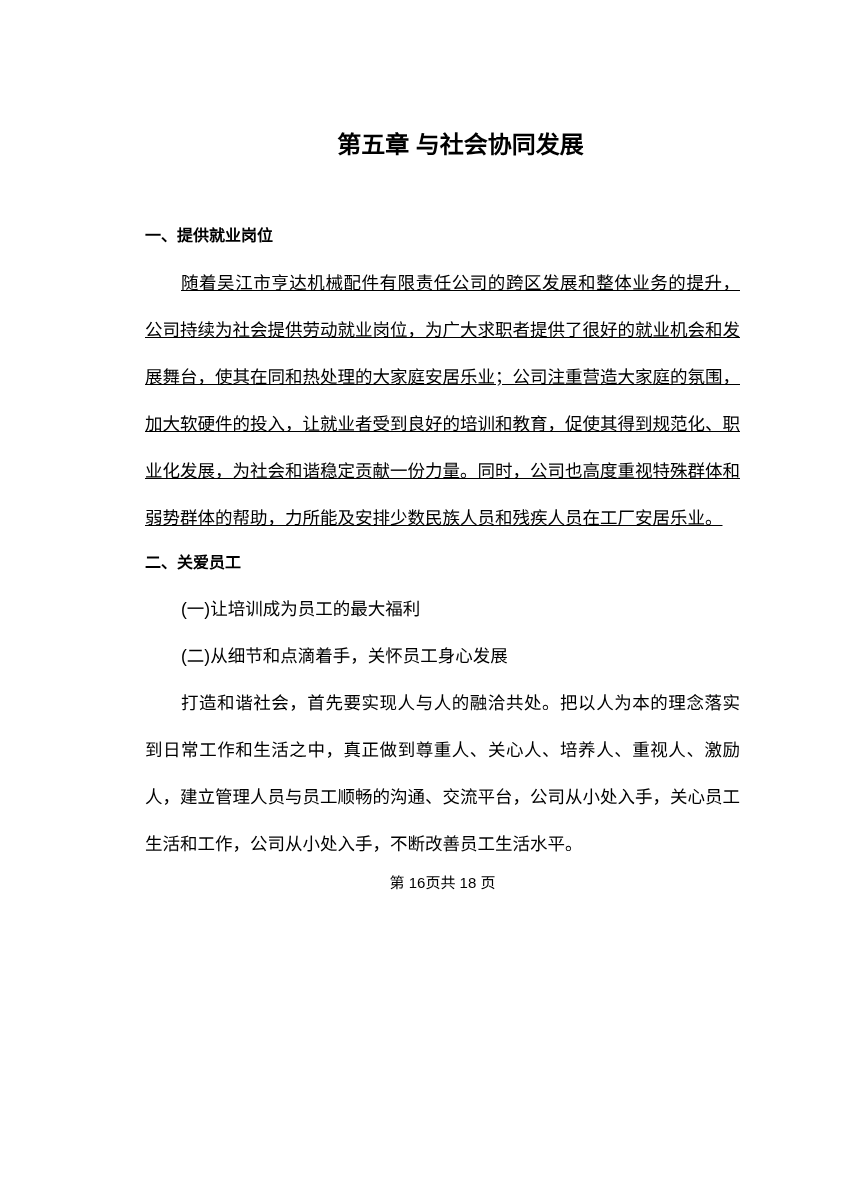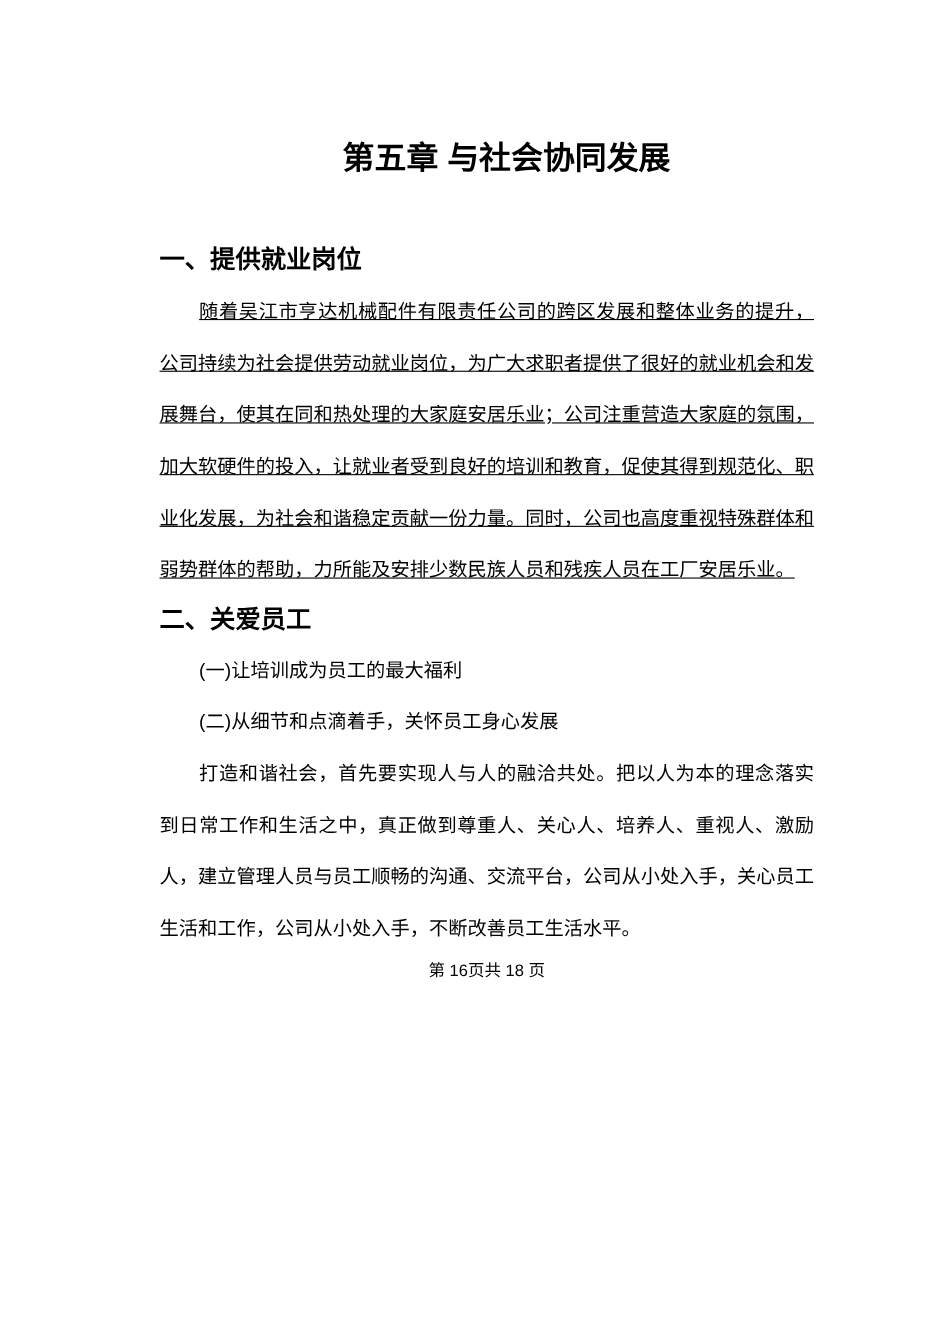--- a/index.html
+++ b/index.html
@@ -14,30 +14,30 @@
     margin: 0 auto;
     background: #ffffff;
     color: #000000;
     font-family: "Liberation Sans", sans-serif;
     box-sizing: border-box;
     padding: 0 110px 0 145px;
     overflow: hidden;
   }
   .doc-title {
     margin: 128px 0 0 0;
-    font-size: 29px;
+    font-size: 24px;
     font-weight: 700;
     line-height: 34px;
     text-align: center;
     text-indent: 36px; 
     white-space: nowrap;
   }
   .sec-heading {
     margin: 0;
-    font-size: 23px;
+    font-size: 16px;
     font-weight: 700;
     line-height: 28px;
     text-align: left;
   }
   .sec-heading.first  { margin-top: 60px; }
   .sec-heading.second { margin-top: 7px; }
   .par {
     margin: 0;
     font-size: 17.5px;
     line-height: 47px;

